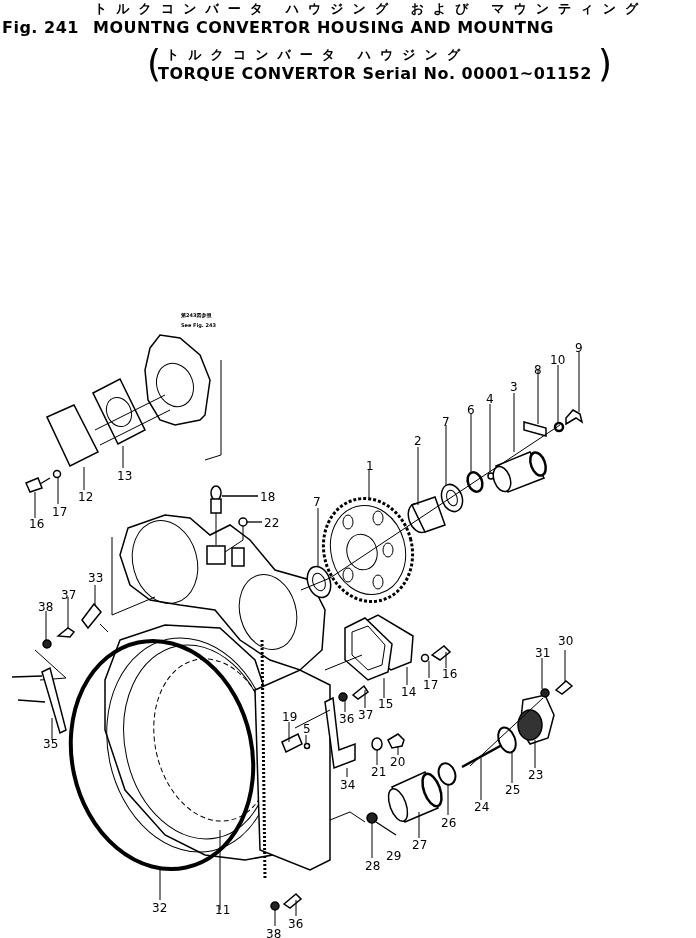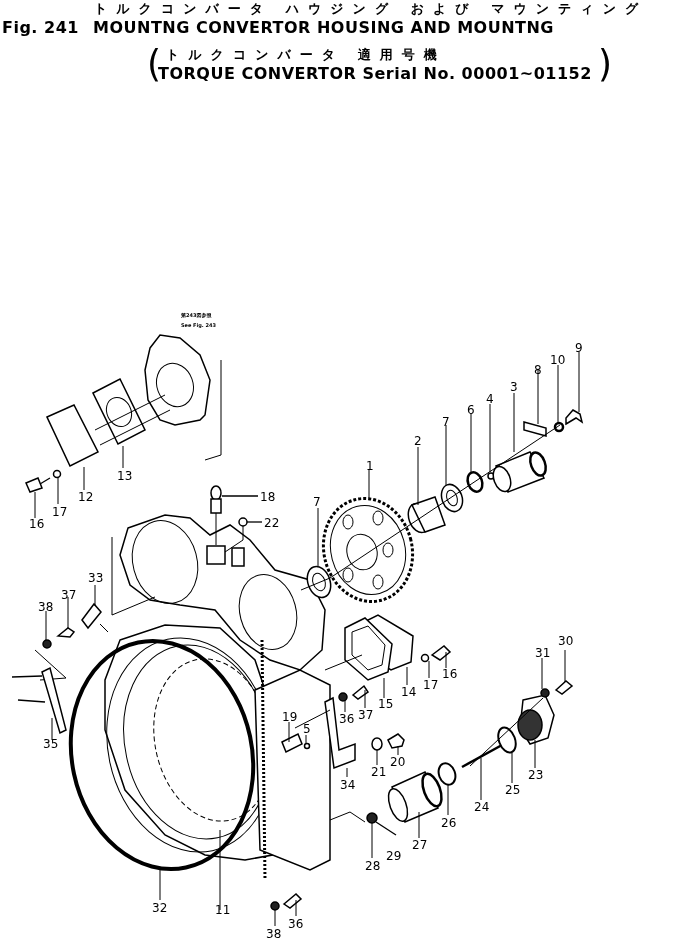--- a/index.html
+++ b/index.html
@@ -16,21 +16,21 @@
   .thick { stroke:#000; stroke-width:4; fill:none; }
   .part { stroke:#000; stroke-width:1.5; fill:#fff; }
 </style>
 </head>
 <body>
 
 <div class="hdr jp" style="left:94px; top:0px;">トルクコンバータ ハウジング および マウンティング</div>
 <div class="hdr en" style="left:2px; top:18px;">Fig. 241</div>
 <div class="hdr en" style="left:93px; top:18px;">MOUNTNG CONVERTOR HOUSING AND MOUNTNG</div>
 <div class="paren" style="left:147px;">(</div>
-<div class="hdr jp" style="left:166px; top:46px;">トルクコンバータ 適用号機</div>
+<div class="hdr jp" style="left:166px; top:46px;">トルクコンバータ ハウジング</div>
 <div class="hdr en" style="left:158px; top:64px;">TORQUE CONVERTOR Serial No. 00001~01152</div>
 <div class="paren" style="left:598px;">)</div>
 
 <svg class="dg" width="696" height="938" viewBox="0 0 696 938">
 
   <text class="note" x="181" y="317">第243図参照</text>
   <text class="note" x="181" y="327">See Fig. 243</text>
 
   <g>
     <path class="part" d="M150,348 L160,335 L180,338 L200,355 L210,380 L205,415 L200,420 L175,425 L160,420 L148,400 L145,370 Z"></path>

